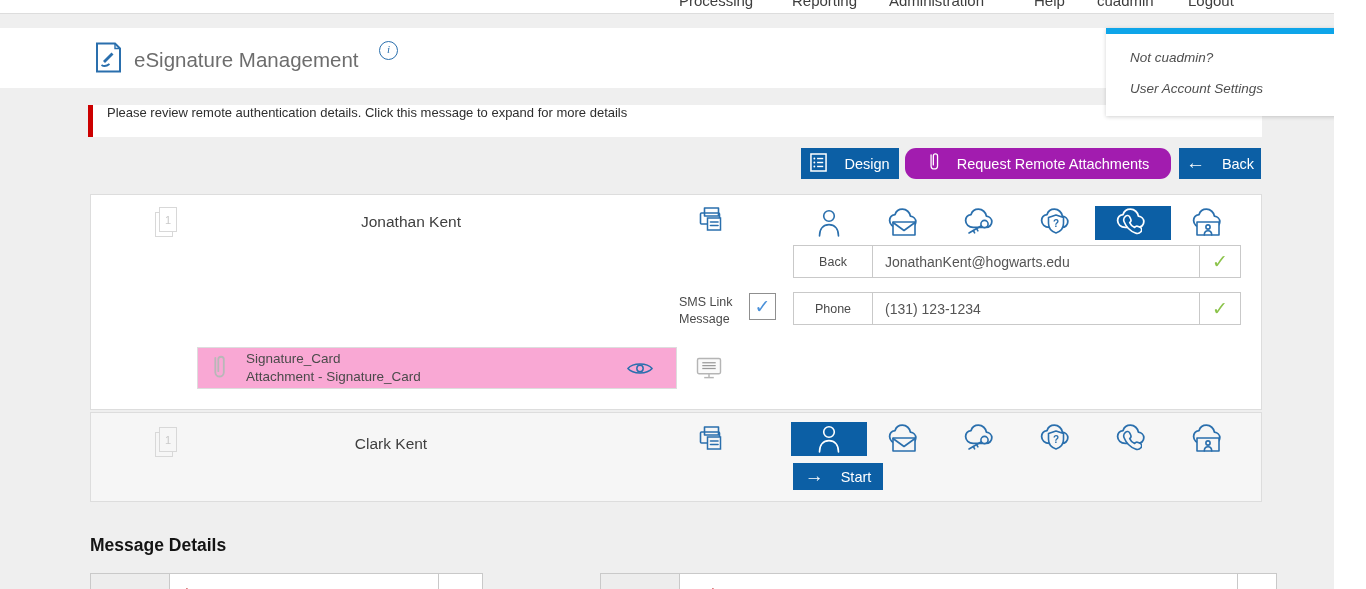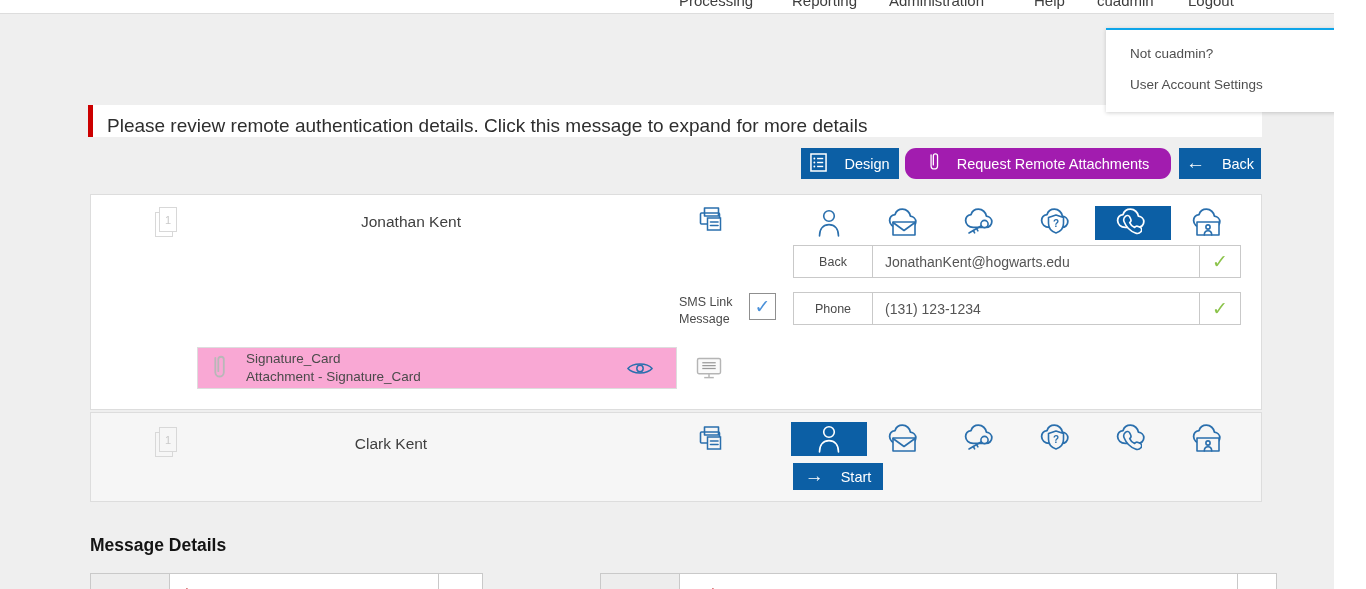--- a/index.html
+++ b/index.html
@@ -12,28 +12,28 @@
   
   .header{position:absolute;top:28px;left:0;width:100%;height:60px;background:#fff;z-index:2;}
   .esig-icon{position:absolute;left:95px;top:14px;}
   .title{position:absolute;left:134px;top:0;height:60px;line-height:63px;margin:0;
          font-size:20.5px;font-weight:400;color:#6d6d6d;}
   .info{position:absolute;left:379px;top:13px;width:17px;height:17px;border:1px solid #2a6fad;
         border-radius:50%;color:#2a6fad;text-align:center;line-height:15px;font-size:11px;
         font-style:italic;font-family:"Liberation Serif",serif;cursor:pointer;}
   
   .usermenu{position:absolute;left:1106px;top:28px;width:241px;background:#fff;
-            border-top:2px solid #0ea5e9;box-shadow:0 1px 4px rgba(0,0,0,.18);
-            padding:8px 0 12px;z-index:7;box-sizing:border-box;}
+            border-top:6px solid #0ea5e9;box-shadow:0 1px 4px rgba(0,0,0,.18);
+            padding:8px 0 12px;z-index:7;box-sizing:border-box;font-style:italic;}
   .usermenu-item{padding:8px 24px;font-size:13.5px;color:#4f4f4f;cursor:pointer;}
   .rightbar{position:absolute;left:1351px;top:26px;width:15px;height:466px;background:#0c5fa5;z-index:8;}
   
   .alert{position:absolute;left:88px;top:105px;width:1174px;height:32px;background:#fff;
-         border-left:5px solid #cc0000;display:flex;align-items:flex-end;box-sizing:border-box;
-         padding-left:14px;font-size:19px;color:#2e2e2e;cursor:pointer;}
+         border-left:5px solid #cc0000;display:flex;align-items:flex-start;box-sizing:border-box;
+         padding-left:14px;font-size:13px;color:#2e2e2e;cursor:pointer;}
   
   .btn{height:31px;border:none;display:flex;align-items:center;justify-content:center;gap:17px;
        color:#fff;font-size:14.5px;font-family:inherit;cursor:pointer;padding:0;box-sizing:border-box;}
   .tbtn{position:absolute;top:148px;}
   .btn.dark{background:#0c5fa5;}
   .btn.light{background:#a21caf;border-radius:11px;}
   .arrowg{font-size:19px;line-height:1;position:relative;top:-1px;}
   
   .card{position:absolute;left:90px;width:1172px;border:1px solid #ddd;box-sizing:border-box;
         background:#fff;--bg:#fff;--slotbg:#fff;}
@@ -88,20 +88,32 @@
 
   <div class="topnav">
     <span class="navitem" style="left:679px">Processing</span>
     <span class="navitem" style="left:792px">Reporting</span>
     <span class="navitem" style="left:889px">Administration</span>
     <span class="navitem" style="left:1034px">Help</span>
     <span class="navitem" style="left:1097px">cuadmin</span>
     <span class="navitem" style="left:1188px">Logout</span>
   </div>
 
+  <div class="header">
+    <span class="esig-icon">
+      <svg viewBox="0 0 27 31" width="27" height="31">
+        <path d="M2 1.5 H20 L25 6.5 V29.5 H2 Z" fill="none" stroke="#2a6fad" stroke-width="2"></path>
+        <path d="M20 1.5 V6.5 H25" fill="none" stroke="#2a6fad" stroke-width="1.4"></path>
+        <path d="M8 19 L16.5 10.5 L18.5 12.5 L10 21 Z" fill="#2a6fad"></path>
+        <path d="M6.5 23 Q10 25.5 14.5 22" fill="none" stroke="#2a6fad" stroke-width="1.8"></path>
+      </svg>
+    </span>
+    <h1 class="title">eSignature Management</h1>
+    <span class="info">i</span>
+  </div>
 
   <div class="usermenu">
     <div class="usermenu-item">Not cuadmin?</div>
     <div class="usermenu-item">User Account Settings</div>
   </div>
 
   <div class="rightbar"></div>
 
   <div class="alert">
     <span>Please review remote authentication details. Click this message to expand for more details</span>

